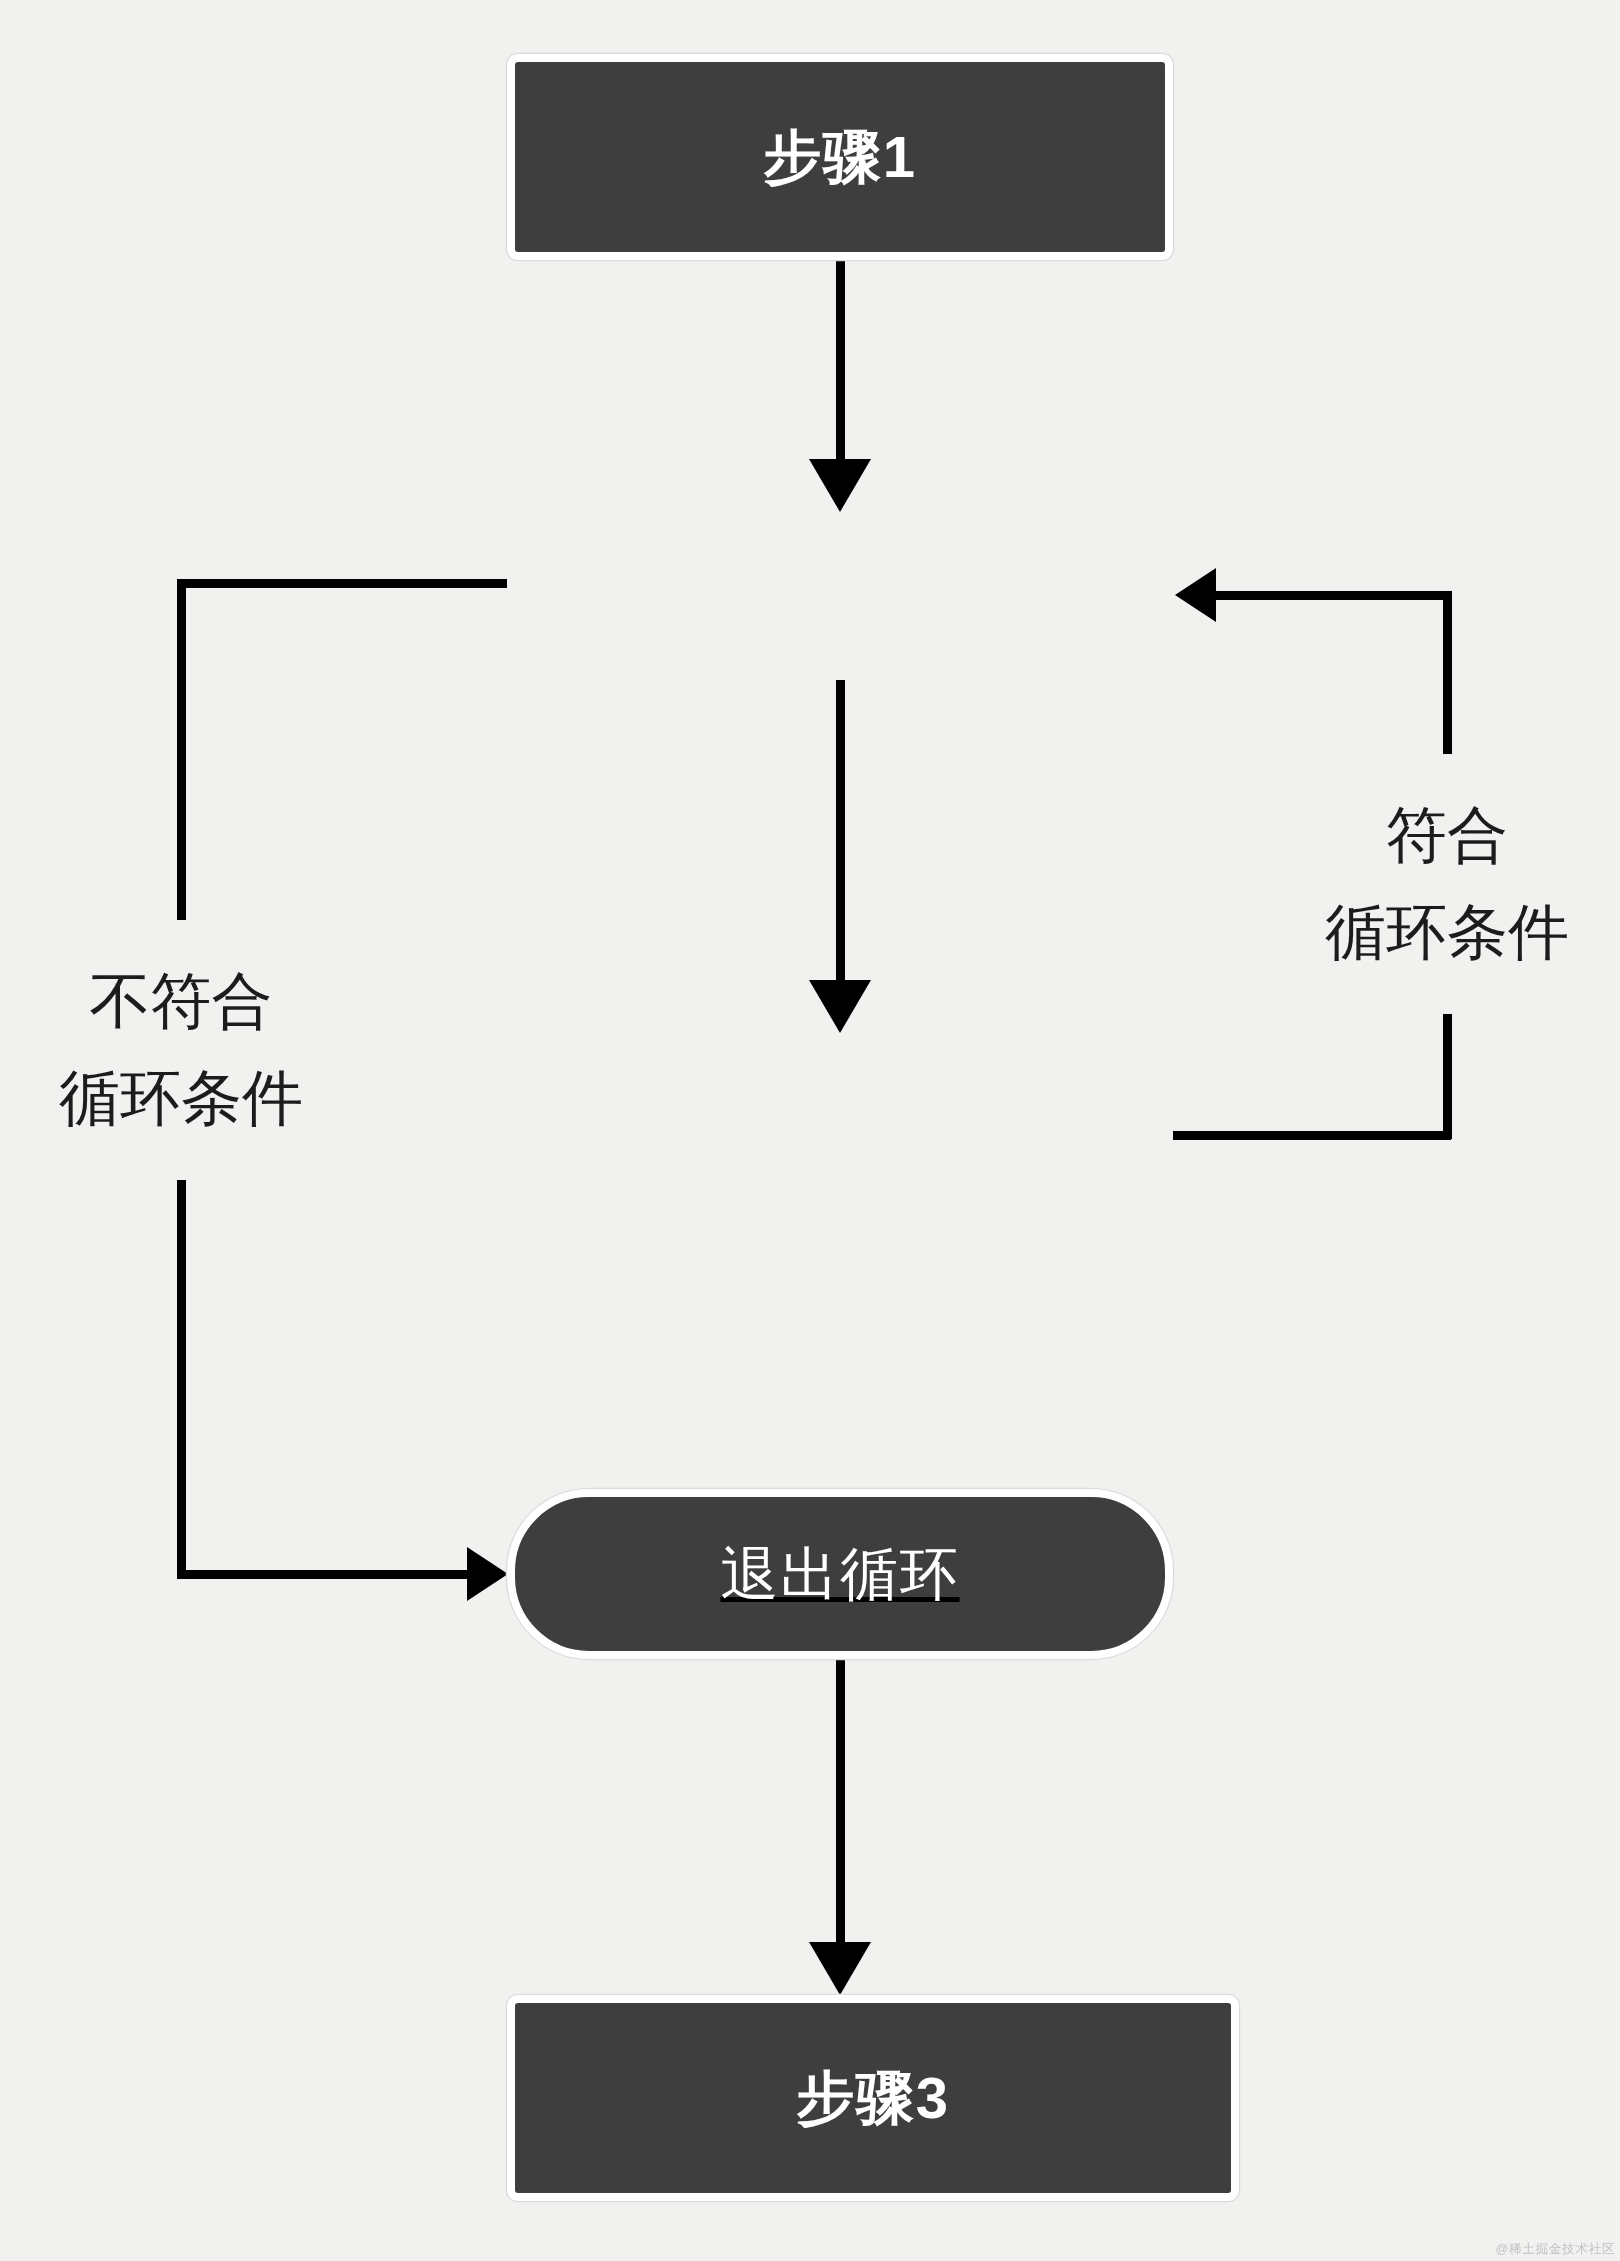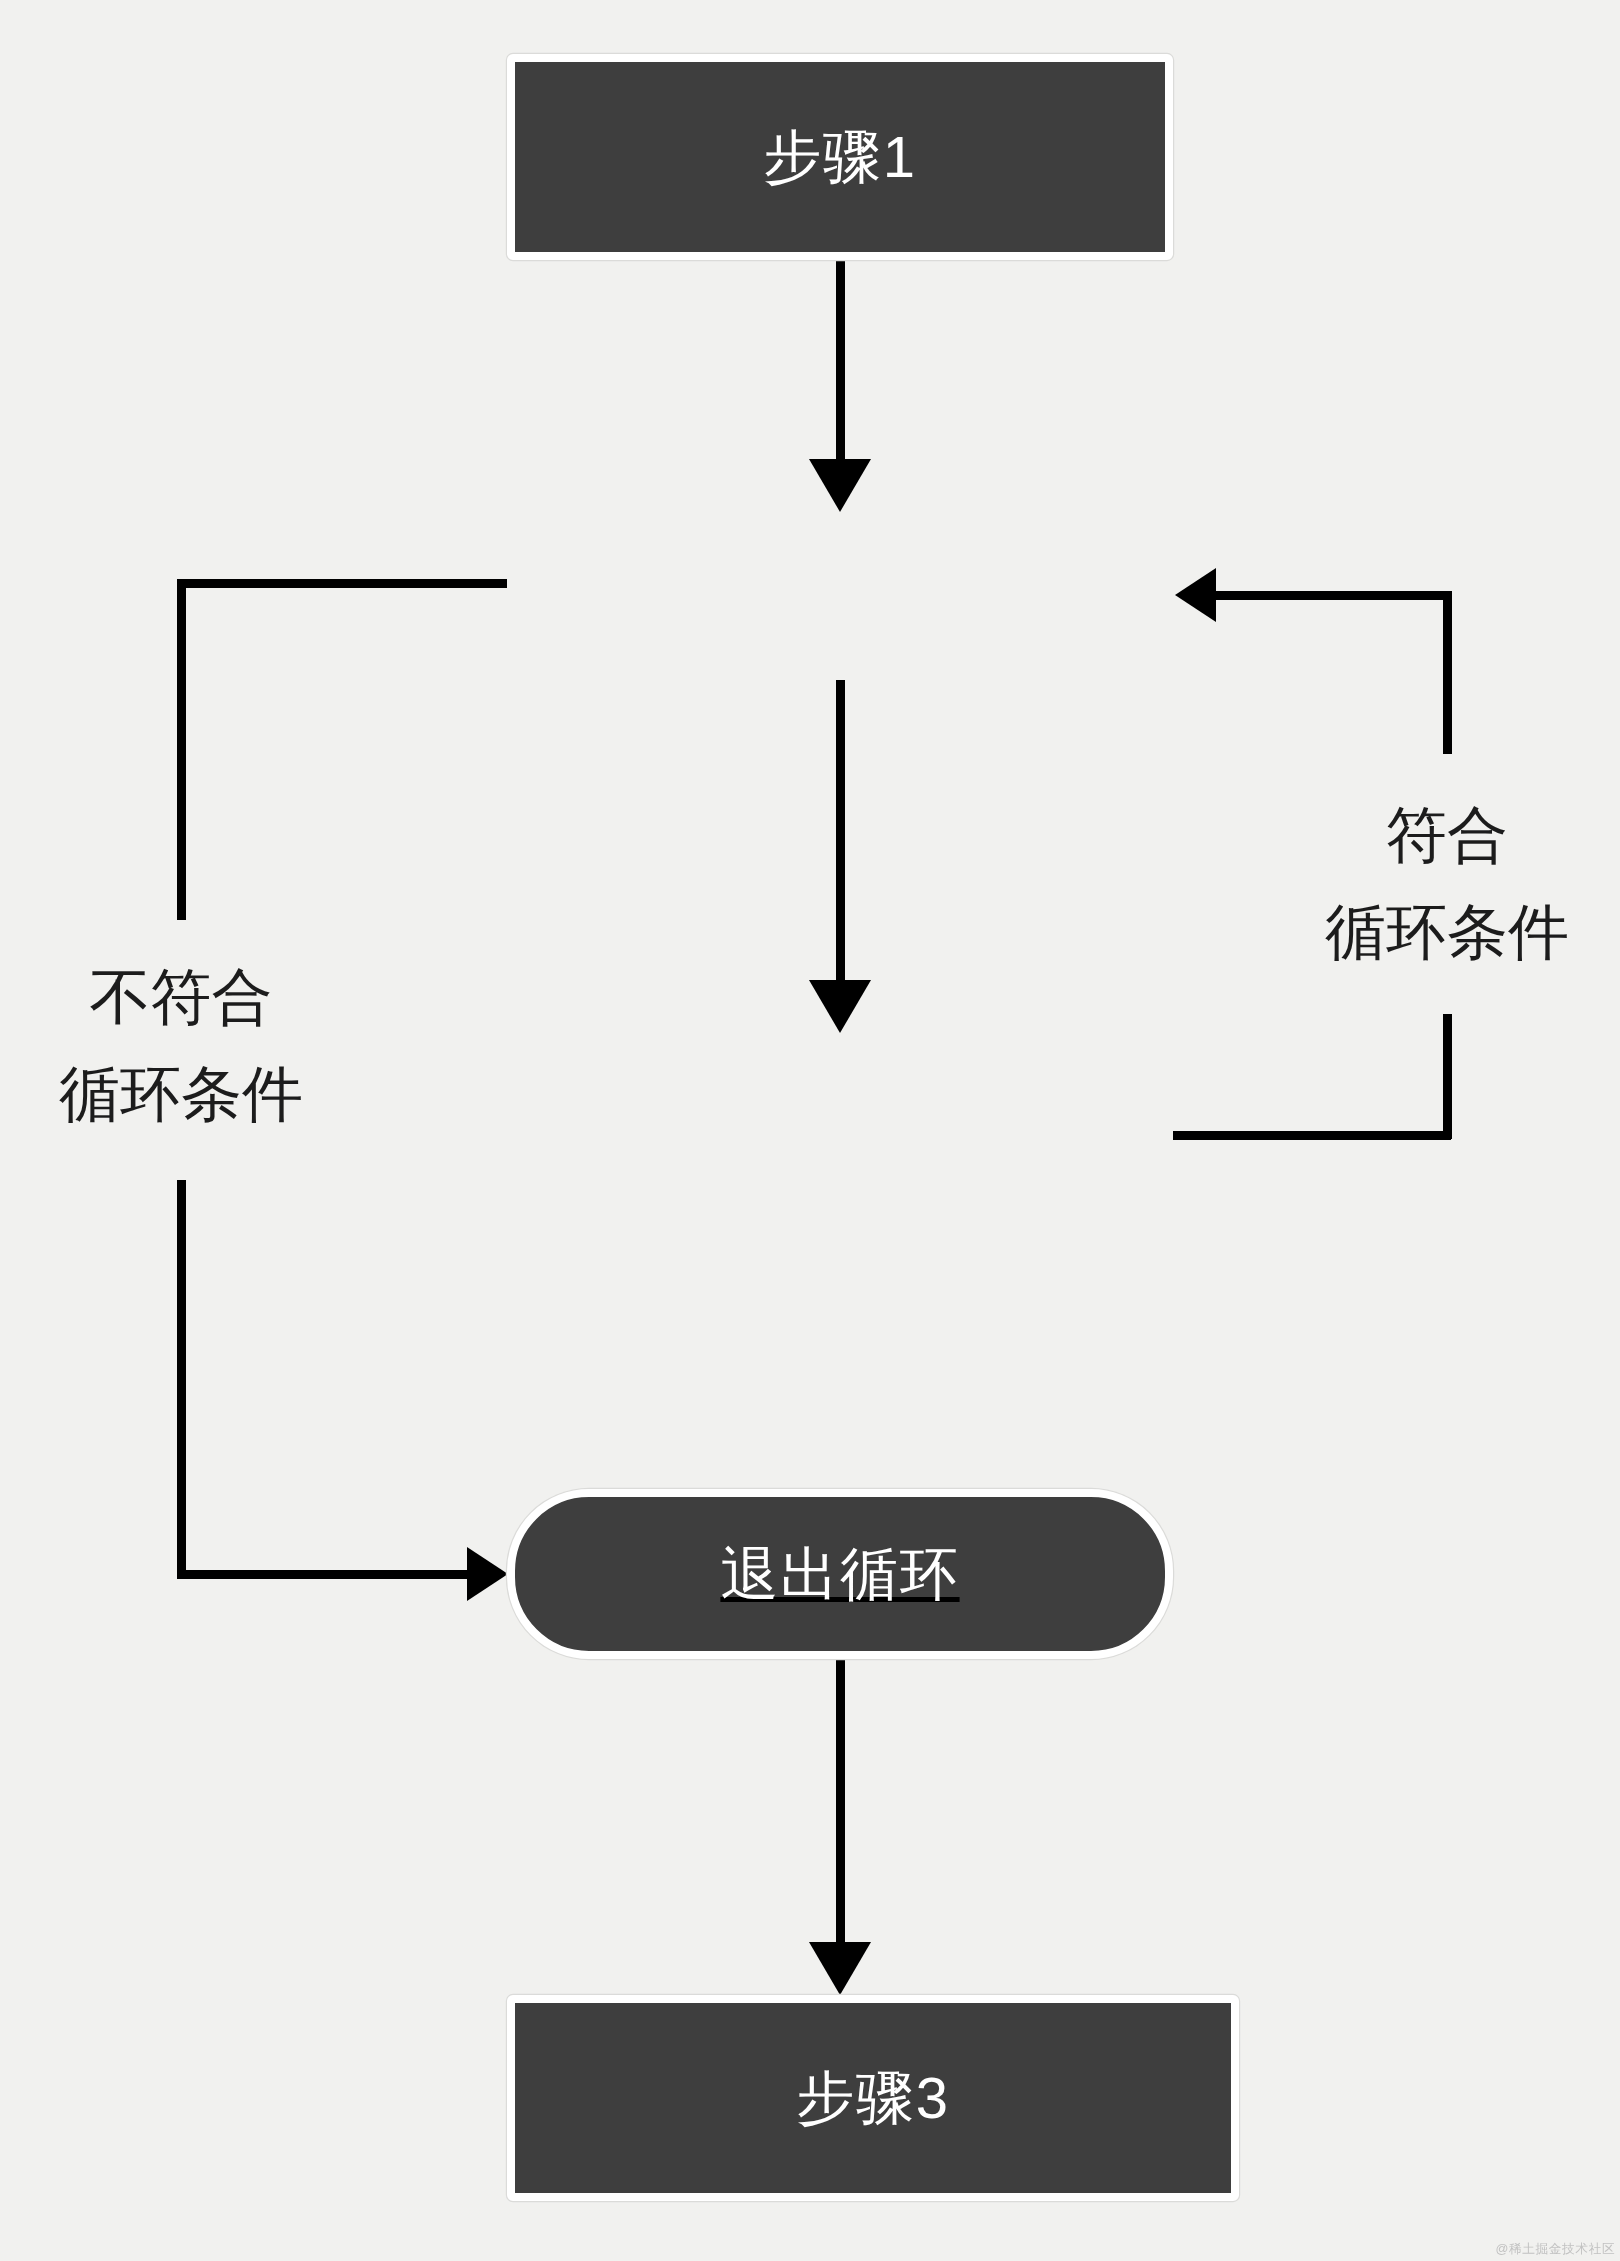--- a/index.html
+++ b/index.html
@@ -20,21 +20,21 @@
   .node {
     position: absolute;
     box-sizing: border-box;
     background: #3e3e3e;
     border: 8.5px solid #ffffff;
     box-shadow: 0 0 0 1.2px #dbdbd9;
     display: flex;
     align-items: center;
     justify-content: center;
   }
-  .node.rect { border-radius: 6px; }
+  .node.rect { border-radius: 11px; font-weight: bold; }
   .node.stadium { border-radius: 82px; }
   .node-label {
     color: #ffffff;
     font-size: 58px;
     letter-spacing: 1.8px;
     white-space: nowrap;
     line-height: 1;
   }
 
   
@@ -112,21 +112,21 @@
   <div class="arrowhead left" style="left:1175px; top:568px;"></div>
   <div class="edge-label" style="left:1308px; top:754px; width:278px; height:260px;">
     <span>符合</span>
     <span>循环条件</span>
   </div>
 
   <div class="seg" style="left:177px; top:579px; width:330px; height:8.5px;"></div>
   <div class="seg" style="left:177px; top:579px; width:8.5px; height:1000px;"></div>
   <div class="seg" style="left:177px; top:1570px; width:290px; height:8.5px;"></div>
   <div class="arrowhead right" style="left:467px; top:1547px;"></div>
-  <div class="edge-label" style="left:42px; top:920px; width:278px; height:260px;font-family:Liberation Mono, monospace;">
+  <div class="edge-label" style="left:42px; top:920px; width:278px; height:260px;">
     <span>不符合</span>
     <span>循环条件</span>
   </div>
 
   <div class="node rect" style="left:507px; top:54px; width:666px; height:206px;">
     <span class="node-label">步骤1</span>
   </div>
 
 
 

